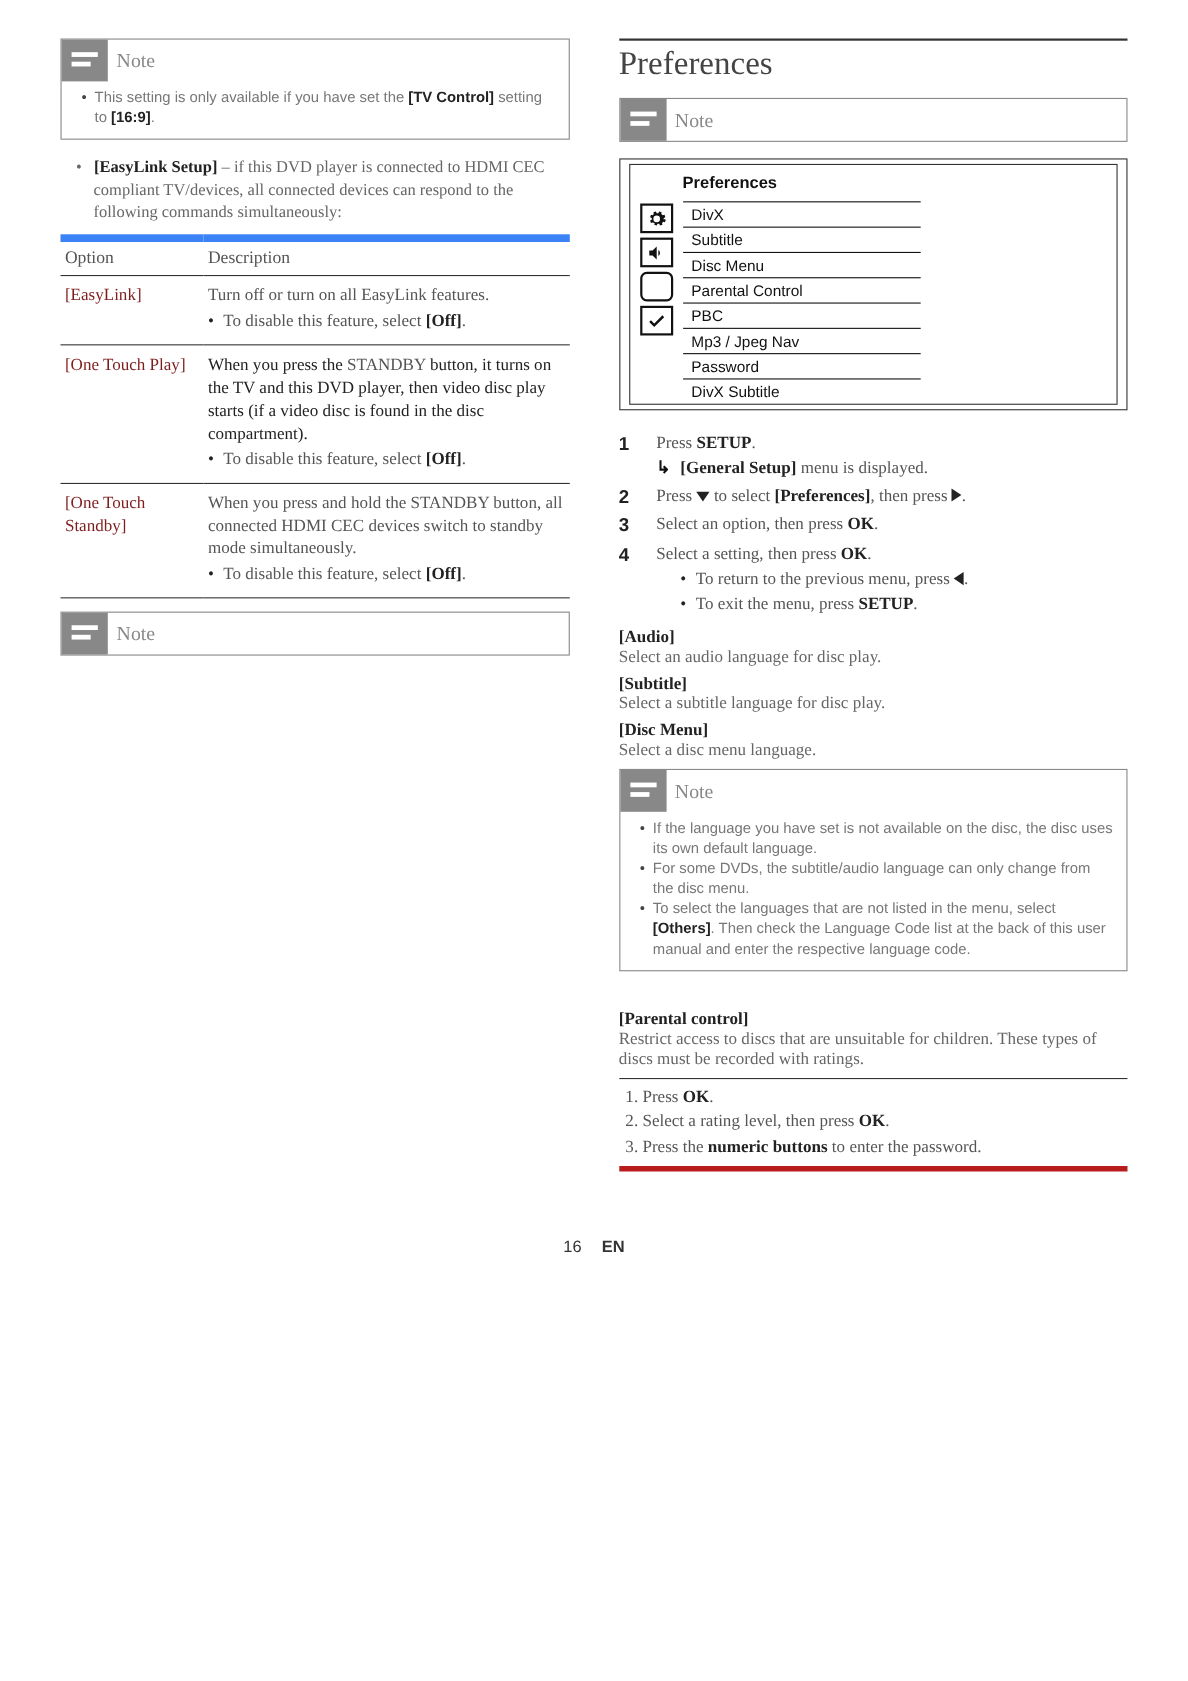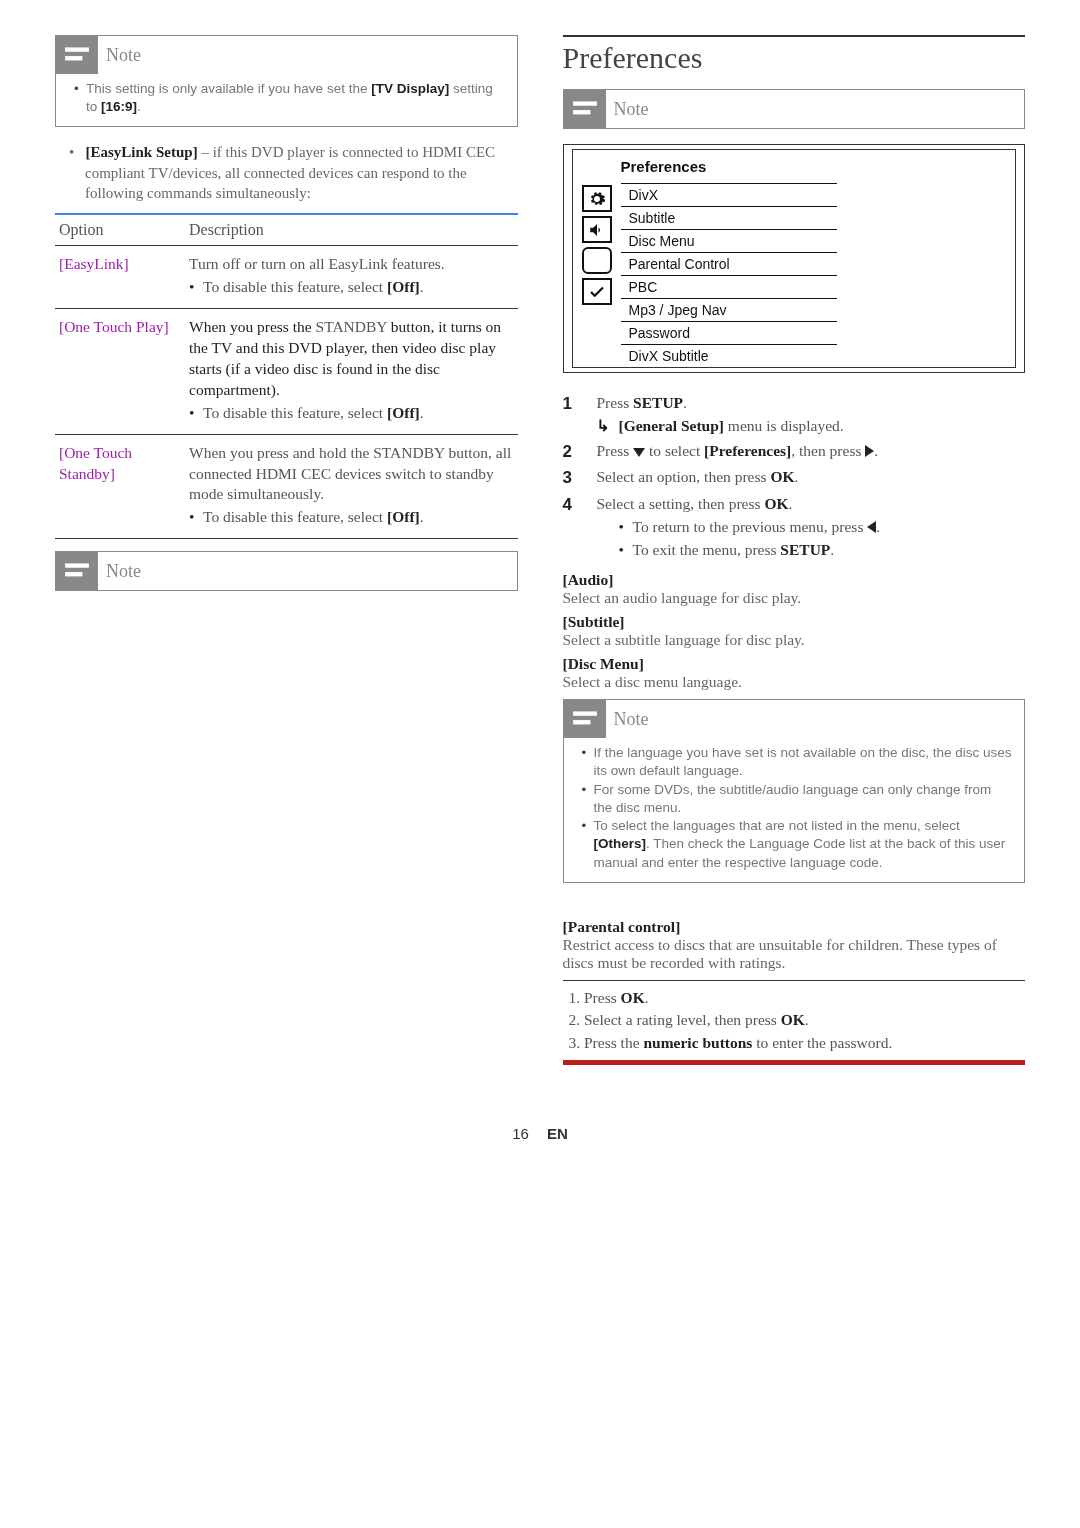--- a/index.html
+++ b/index.html
@@ -14,23 +14,23 @@
   .note-title { color: #888; font-size: 18px; font-family: Georgia, serif; text-align: right; }
   .note-body { padding: 6px 12px 10px 14px; font-size: 13.5px; color: #777; line-height: 1.35; }
   .note-body li { margin-left: 4px; list-style: none; position: relative; padding-left: 12px; }
   .note-body li::before { content: "•"; position: absolute; left: 0; color: #444; }
 
   .intro { font-size: 15px; color: #666; line-height: 1.35; margin: 2px 0 10px 22px; text-indent: -16px; padding-left: 8px; font-family: Liberation Serif, serif; }
   .black { color: #222; }
   .bold { font-weight: bold; color: #222; }
 
   table.optdesc { width: 100%; border-collapse: collapse; font-family: Georgia, serif; }
-  table.optdesc th { text-align: left; font-weight: normal; color: #555; border-top: 2px solid #3b82f6; border-bottom: 1px solid #333; padding: 6px 4px; font-size: 16px; }
+  table.optdesc th { text-align: left; font-weight: normal; color: #555; border-top: 7px solid #3b82f6; border-bottom: 1px solid #333; padding: 6px 4px; font-size: 16px; }
   table.optdesc td { vertical-align: top; border-bottom: 1px solid #333; padding: 8px 4px 10px 4px; font-size: 15.5px; color: #555; line-height: 1.35; }
-  table.optdesc td:first-child { width: 130px; color: #a21caf; }
+  table.optdesc td:first-child { width: 130px; color: #7f1d1d; }
   .feat-bullet { list-style: none; padding-left: 0; margin-top: 2px; }
   .feat-bullet li { position: relative; padding-left: 14px; }
   .feat-bullet li::before { content: "•"; position: absolute; left: 0; color: #222; }
 
   h2.section { font-family: Georgia, serif; font-weight: normal; font-size: 30px; color: #444; border-top: 2px solid #333; padding-top: 4px; margin-bottom: 14px; }
 
   .menu-box { border: 1px solid #333; padding: 4px 0 4px 0; margin: 14px 0 18px 0; font-family: Arial, sans-serif; }
   .menu-inner { border: 1px solid #333; margin: 0 8px; }
   .menu-title { font-weight: bold; font-size: 15px; padding: 8px 10px 8px 48px; color: #111; }
   .menu-row { display: flex; }
@@ -73,21 +73,21 @@
         <div class="note-icon">
           <svg viewBox="0 0 24 18">
               <rect x="1" y="2" width="22" height="4" fill="#fff"></rect>
               <rect x="1" y="10" width="16" height="4" fill="#fff"></rect>
             </svg>
         </div>
         <div class="note-title">Note</div>
       </div>
       <div class="note-body">
         <li>
-          <span>This setting is only available if you have set the </span><span class="bold">[TV Display]</span><span> setting to </span><span class="bold">[16:9]</span><span>.</span>
+          <span>This setting is only available if you have set the </span><span class="bold">[TV Control]</span><span> setting to </span><span class="bold">[16:9]</span><span>.</span>
         </li>
       </div>
     </div>
 
     <p class="intro">
       • &nbsp;&nbsp;<span class="bold">[EasyLink Setup]</span><span> – if this DVD player is connected to HDMI CEC compliant TV/devices, all connected devices can respond to the following commands simultaneously:</span>
     </p>
 
     <table class="optdesc">
       <tbody>

